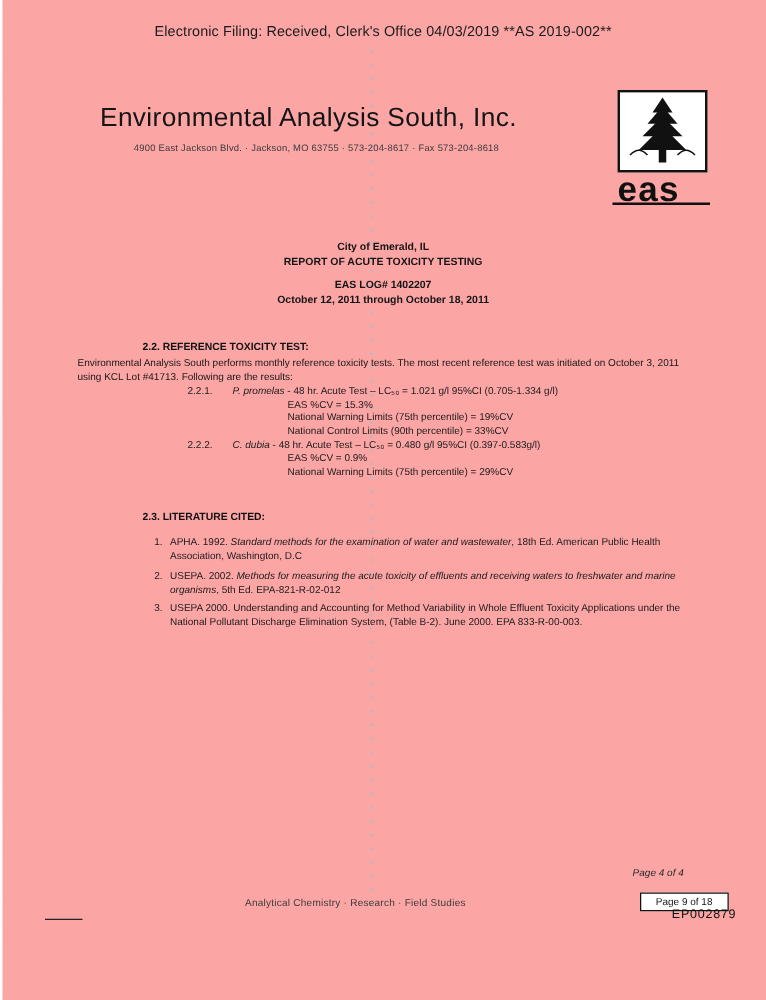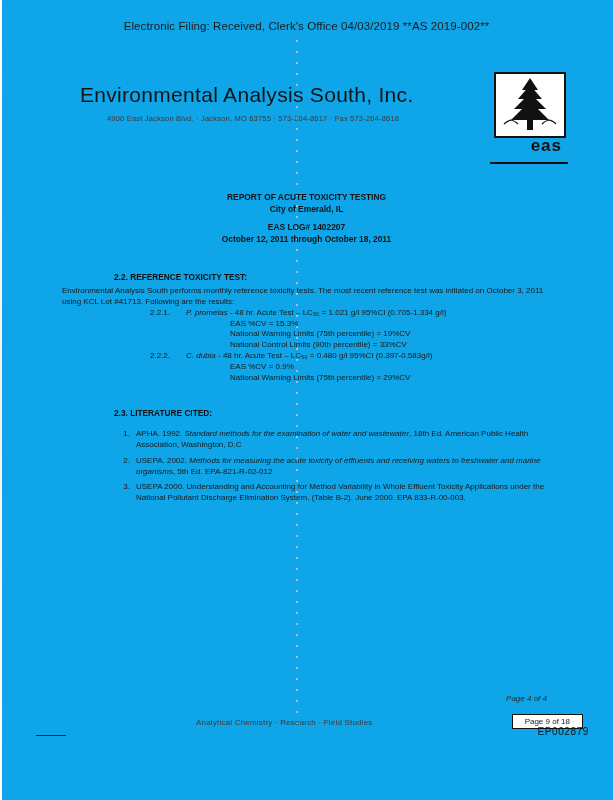--- a/index.html
+++ b/index.html
@@ -11,21 +11,21 @@
     width: 613px;
     height: 800px;
     font-family: "Liberation Sans", sans-serif;
     color: #1a1a1a;
     position: relative;
     overflow: hidden;
   }
   .page {
     position: absolute;
     inset: 0;
-    background: #0ea5e9;
+    background: #fca5a5;
     text-decoration: underline;
   }
   .filing-stamp {
     position: absolute;
     top: 20px;
     left: 0;
     width: 613px;
     text-align: center;
     font-size: 11.5px;
     letter-spacing: 0.1px;
@@ -84,22 +84,22 @@
   }
   .logo-tree {
     position: absolute;
     left: 0; top: 0; right: 0; bottom: 0;
   }
   .logo-text {
     position: absolute;
     left: 494px;
     top: 58px;
     width: 68px;
-    text-align: right;
-    font-size: 17px;
+    text-align: left;
+    font-size: 28px;
     font-weight: bold;
     letter-spacing: 1px;
     color: #111;
     font-family: "Liberation Sans", sans-serif;
   }
   .logo-underline {
     position: absolute;
     left: 490px;
     top: 84px;
     width: 78px;
@@ -321,22 +321,22 @@
           <path d="M8 50 C 14 44, 18 46, 22 50"></path>
           <path d="M60 50 C 54 44, 50 46, 46 50"></path>
         </g>
       </svg>
     </div>
     <div class="logo-text">eas</div>
     <div class="logo-underline"></div>
   </div>
 
   <div class="title-block">
+    <div>City of Emerald, IL</div>
     <div>REPORT OF ACUTE TOXICITY TESTING</div>
-    <div>City of Emerald, IL</div>
     <div class="sp"></div>
     <div>EAS LOG# 1402207</div>
     <div>October 12, 2011 through October 18, 2011</div>
   </div>
 
   <div class="sec-head" style="left:114px; top:272px;">2.2.  REFERENCE TOXICITY TEST:</div>
   <div class="para" style="left:62px; top:285px; width:490px;">Environmental Analysis South performs monthly reference toxicity tests.  The most recent reference test was initiated on October 3, 2011 using KCL Lot #41713.  Following are the results:</div>
 
   <div class="ref-block">
     <div class="ref-row">

